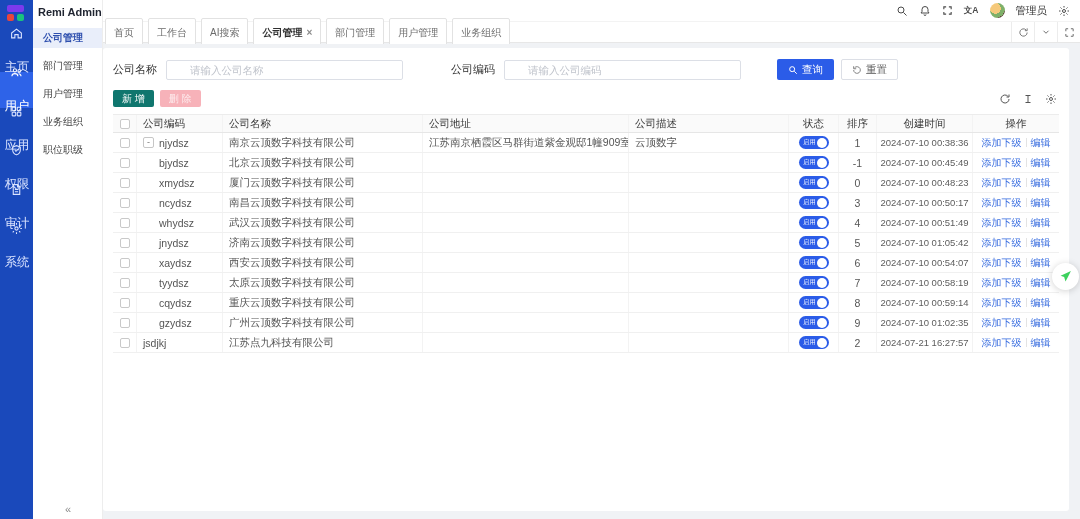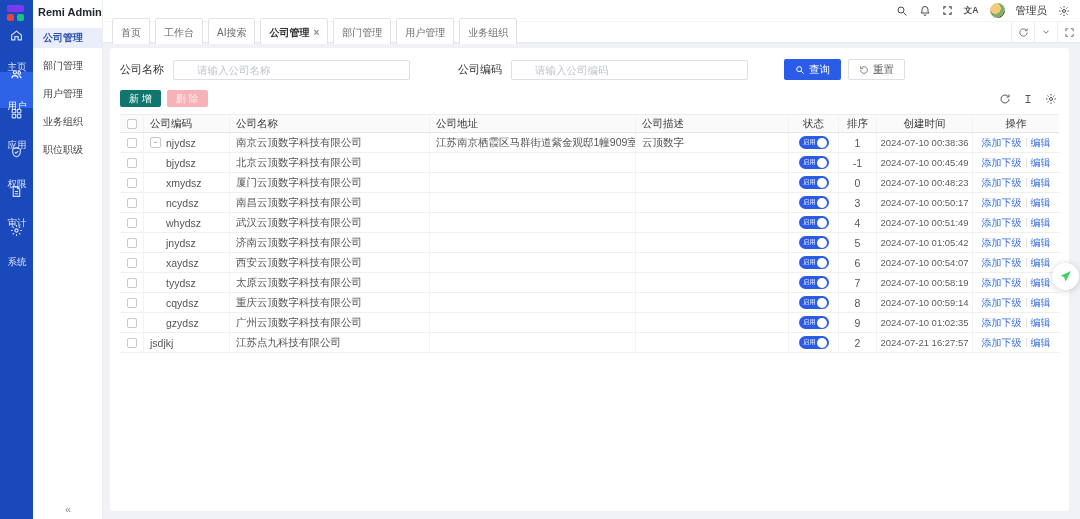--- a/index.html
+++ b/index.html
@@ -11,34 +11,34 @@
   .logo { width:20px; margin:5px auto 12px; }
   .logo .bar { width:17px; height:7px; background:#7c3aed; border-radius:2px; margin-bottom:2px; }
   .logo .sq-row { display:flex; gap:3px; }
   .logo .sq { width:7px; height:7px; border-radius:2px; }
   .sq.red { background:#e8453c; }
   .sq.green { background:#19c37d; }
   .rail-item { height:36px; display:flex; flex-direction:column; align-items:center;
                justify-content:center; color:#dbe4ff; margin-bottom:3px; cursor:pointer; }
   .rail-item.active { background:#2e63e8; color:#fff; }
   .rail-item svg { display:block; }
-  .rlabel { font-size:10px; margin-top:18px; transform:scale(.95); }
+  .rlabel { font-size:13px; margin-top:18px; transform:scale(.95); }
 
   
   .subbar { position:absolute; left:33px; top:0; width:70px; height:519px; background:#fff;
             border-right:1px solid #ededed; z-index:4; }
   .brand { font-size:11px; font-weight:bold; color:#1f2430; padding:6px 0 10px 5px; white-space:nowrap; }
   .side-item { height:20px; line-height:20px; padding-left:10px; font-size:10px; color:#3d3d3d;
                margin-bottom:8px; cursor:pointer; white-space:nowrap; }
   .side-item.active { background:#e9eefa; color:#2e4fae; font-weight:bold; }
   .collapse-btn { position:absolute; bottom:4px; left:0; width:70px; text-align:center;
                   color:#8a8a8a; font-size:11px; cursor:pointer; }
 
   
-  .main { position:absolute; left:103px; top:0; right:0; height:519px; }
+  .main { position:absolute; left:96px; top:0; right:0; height:519px; }
   .topbar { height:22px; background:#fff; display:flex; align-items:center; justify-content:flex-end;
             gap:11px; padding-right:10px; border-bottom:1px solid #f3f3f3; color:#4a4a4a; }
   .topbar .hicon { display:flex; align-items:center; cursor:pointer; color:#4a4a4a; }
   .i18n { font-size:8.5px; font-weight:bold; color:#3a3a3a; }
   .avatar { width:15px; height:15px; border-radius:50%;
             background:radial-gradient(circle at 35% 35%, #f5c97b 0 40%, #7fb069 40% 70%, #5b4636 70%); }
   .user-name { font-size:10.5px; color:#333; }
 
   .tabbar { height:21px; background:#fff; border-bottom:1px solid #e7e7e7; display:flex;
             align-items:center; padding-left:9px; }

